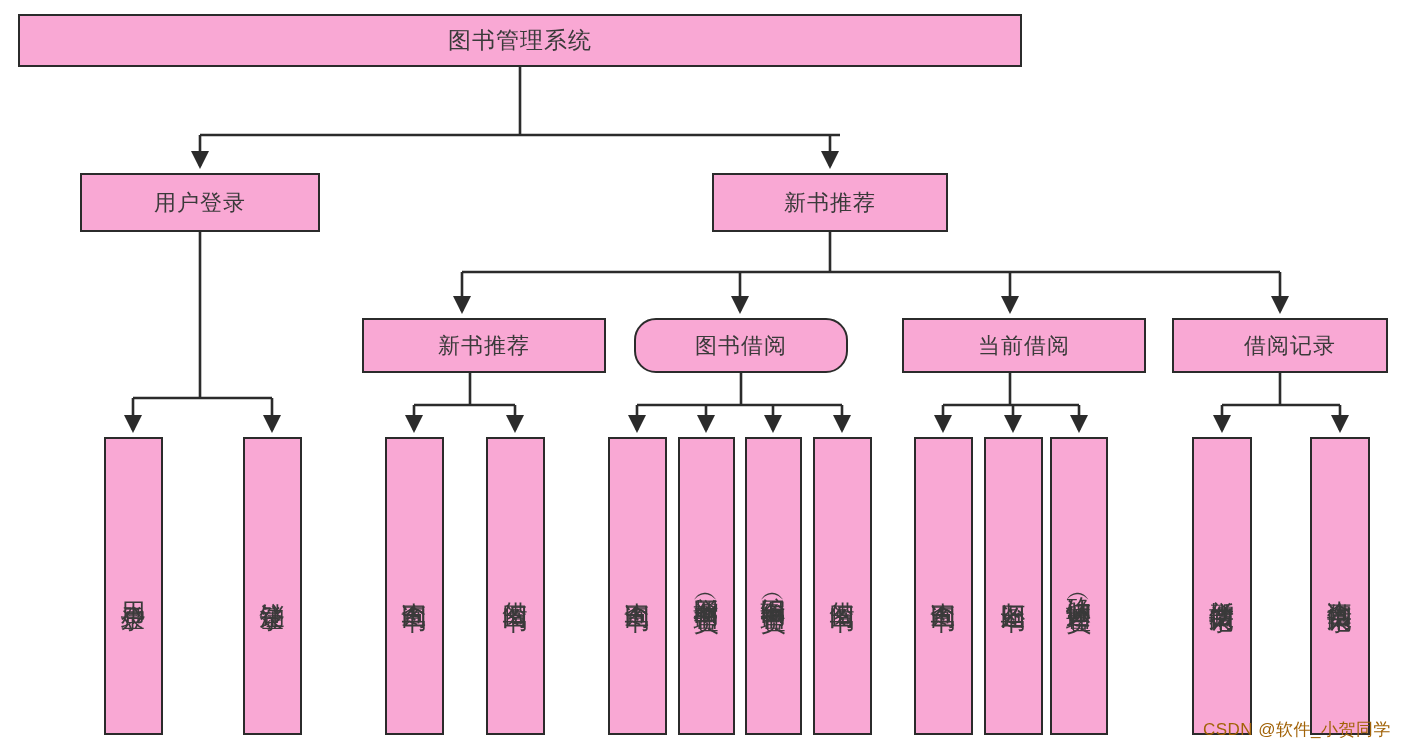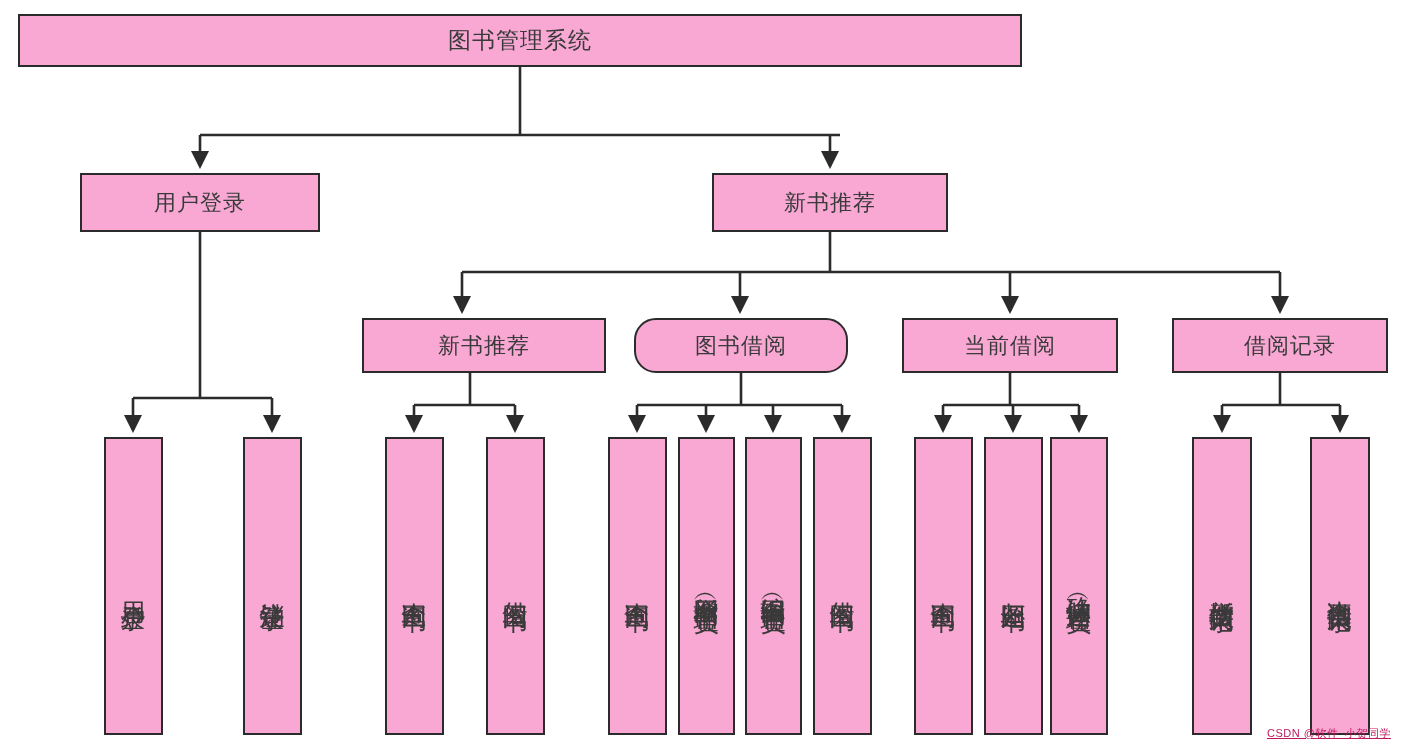--- a/index.html
+++ b/index.html
@@ -47,27 +47,26 @@
     line-height:1.12;
     letter-spacing:2px;
     padding:6px 0;
     text-align:center;
     white-space:nowrap;
   }
   .watermark{
     position:absolute;
     right:14px;
     bottom:6px;
-    font-size:11px;
-    color:#be185d;
+    font-size:17px;
+    color:#a16207;
     letter-spacing:0.5px;
     z-index:5;
     white-space:nowrap;
     font-family:"Liberation Sans","DejaVu Sans",sans-serif;
-    text-decoration:underline;
   }
 </style>
 </head>
 <body>
 
 <div id="canvas">
 
   <svg id="wires" viewBox="0 0 1405 747" width="1405" height="747" xmlns="http://www.w3.org/2000/svg">
     <defs>
       <marker id="arr" viewBox="0 0 12 12" refX="10" refY="6" markerWidth="7" markerHeight="7" orient="auto-start-reverse">
@@ -121,21 +120,21 @@
   <div class="node h title" style="left:18px;top:14px;width:1004px;height:53px;">图书管理系统</div>
 
   <div class="node h" style="left:80px;top:173px;width:240px;height:59px;">用户登录</div>
 
   <div class="node h" style="left:712px;top:173px;width:236px;height:59px;">新书推荐</div>
 
   <div class="node h" style="left:362px;top:318px;width:244px;height:55px;">新书推荐</div>
 
   <div class="node h" style="left:634px;top:318px;width:214px;height:55px;border-radius:22px;">图书借阅</div>
 
-  <div class="node h" style="left:902px;top:318px;width:216px;height:55px;">当前借阅</div>
+  <div class="node h" style="left:902px;top:318px;width:244px;height:55px;">当前借阅</div>
 
   <div class="node h" style="left:1172px;top:318px;width:216px;height:55px;padding-left:20px;">借阅记录</div>
 
   <div class="node v" style="left:104px;top:437px;width:59px;height:298px;">用户登录</div>
 
   <div class="node v" style="left:243px;top:437px;width:59px;height:298px;">注销登录</div>
 
   <div class="node v" style="left:385px;top:437px;width:59px;height:298px;">查询图书</div>
 
   <div class="node v" style="left:486px;top:437px;width:59px;height:298px;">借阅图书</div>

